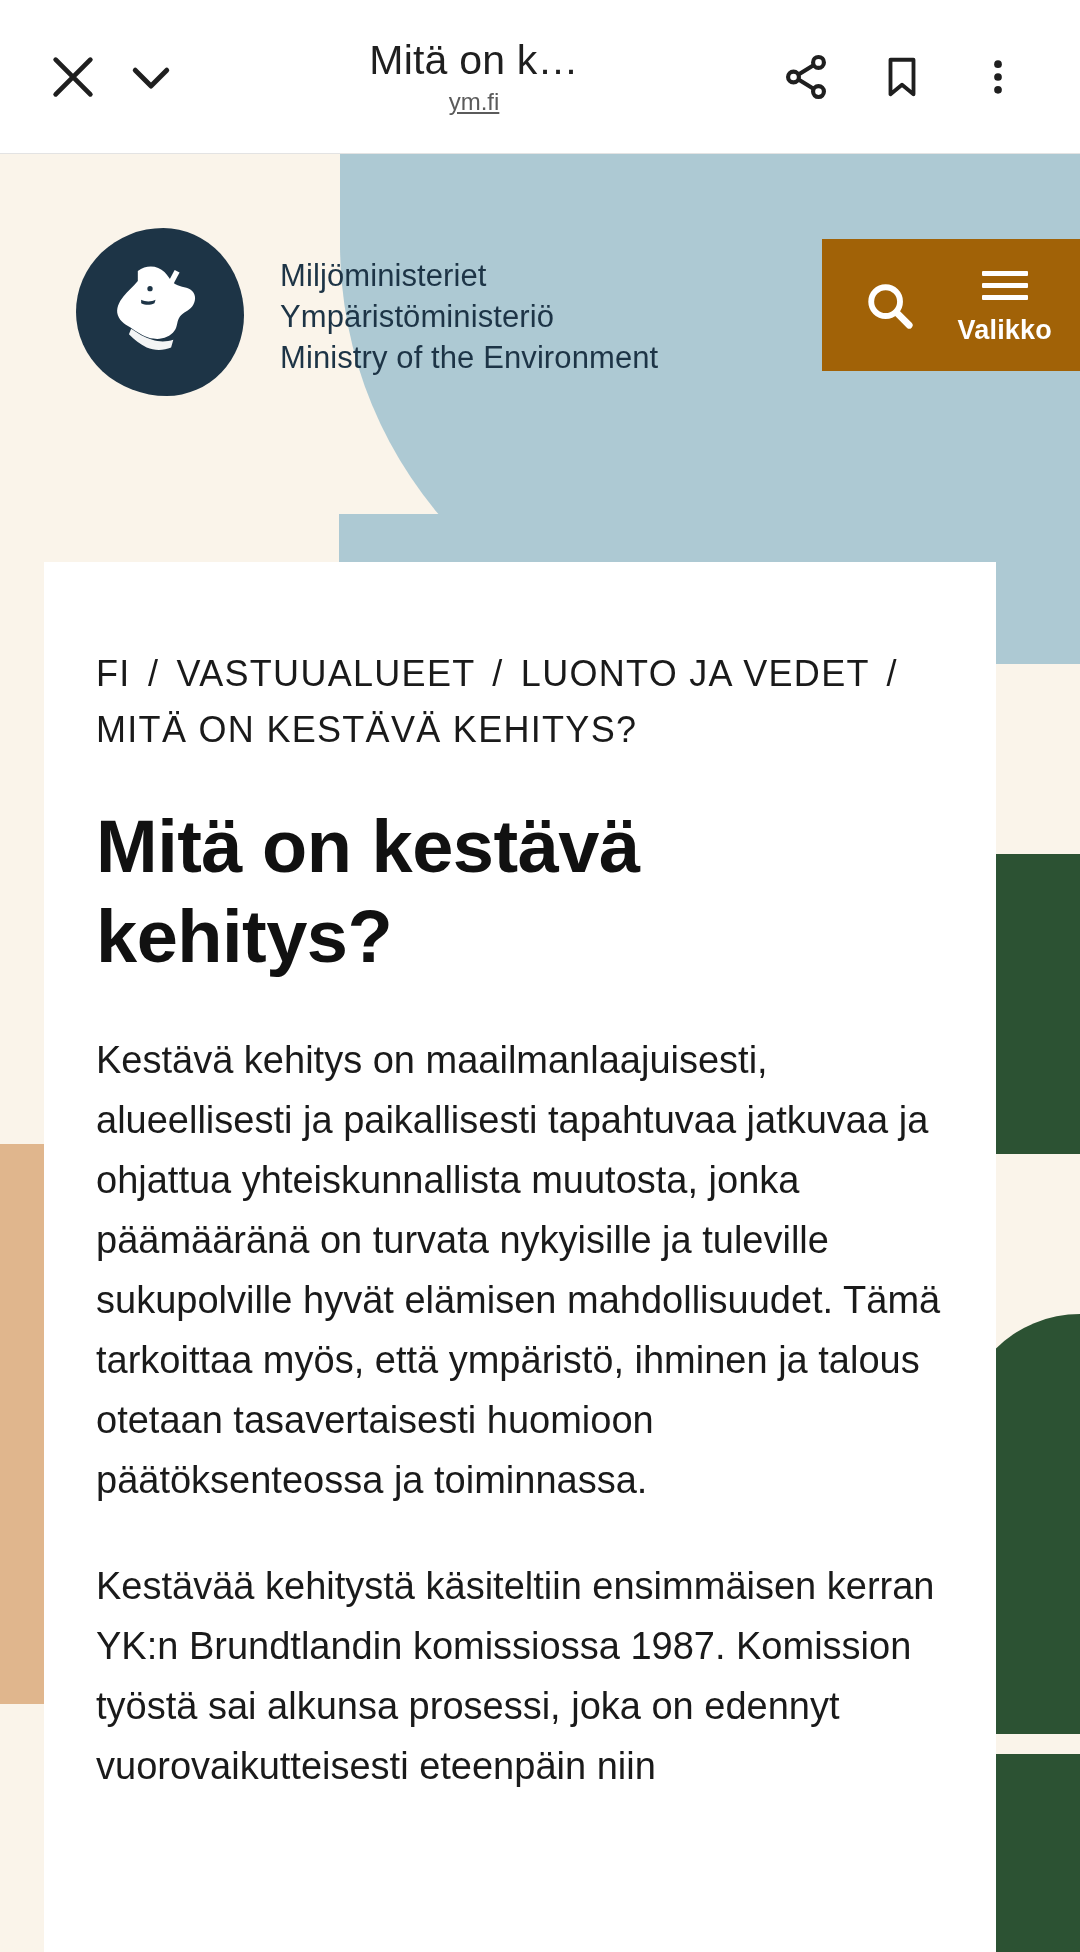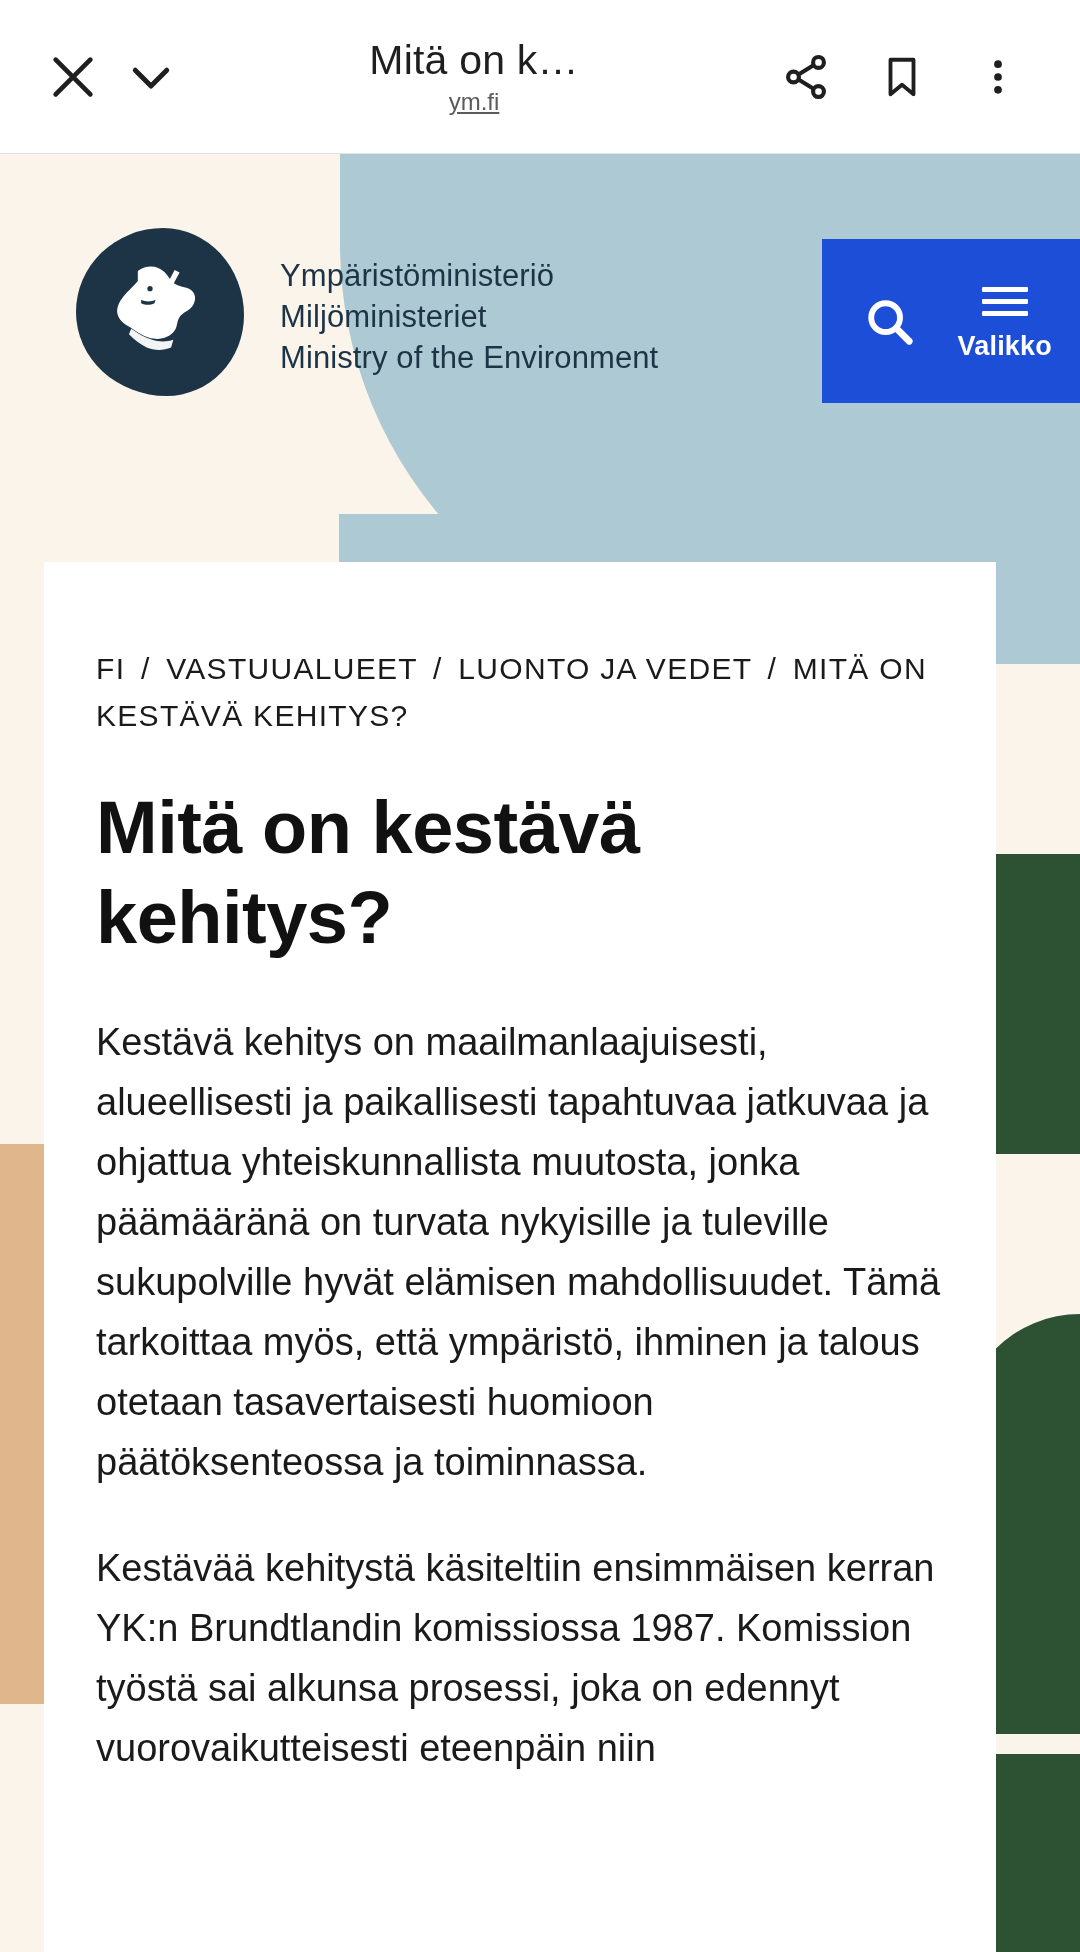--- a/index.html
+++ b/index.html
@@ -147,22 +147,22 @@
     margin-top: 28px;
     color: #1d3446;
     font-size: 31px;
     line-height: 1.32;
     letter-spacing: .1px;
   }
   .nav-box {
     position: absolute;
     right: 0;
     top: 85px;
-    height: 164px;
-    background: #1d4ed8;
+    height: 132px;
+    background: #a16207;
     display: flex;
     align-items: center;
     padding: 0 28px 0 40px;
     gap: 42px;
   }
   .nav-item {
     display: flex;
     flex-direction: column;
     align-items: center;
     justify-content: center;
@@ -188,21 +188,21 @@
     position: absolute;
     left: 44px;
     top: 408px;
     width: 952px;
     min-height: 1420px;
     background: #ffffff;
     padding: 84px 0 0 0;
   }
   .breadcrumb {
     padding: 0 52px;
-    font-size: 30px;
+    font-size: 36px;
     letter-spacing: 1.3px;
     color: #1a1a1a;
     line-height: 1.55;
     font-weight: 500;
   }
   .breadcrumb .sep { color: #1a1a1a; padding: 0 6px; }
   .breadcrumb .crumb { display: inline; }
 
   h1.page-title {
     padding: 0 52px;
@@ -285,22 +285,22 @@
           <circle cx="64" cy="36" r="5"></circle>
         </g>
         <g fill="#1d3446">
           <circle cx="41" cy="34" r="2.4"></circle>
           <path d="M33 44 c4 2 9 2 13 0 l-1 3 c-4 2 -8 2 -12 0 z"></path>
         </g>
       </svg>
     </div>
 
     <div class="org-names">
+      <div>Miljöministeriet</div>
       <div>Ympäristöministeriö</div>
-      <div>Miljöministeriet</div>
       <div>Ministry of the Environment</div>
     </div>
 
     <div class="nav-box">
       <div class="nav-item">
         <svg width="54" height="54" viewBox="0 0 24 24">
           <circle cx="10.5" cy="10.5" r="6.4" fill="none" stroke="#ffffff" stroke-width="2.6"></circle>
           <path d="M15.4 15.4 L21 21" stroke="#ffffff" stroke-width="3" stroke-linecap="round"></path>
         </svg>
       </div>

